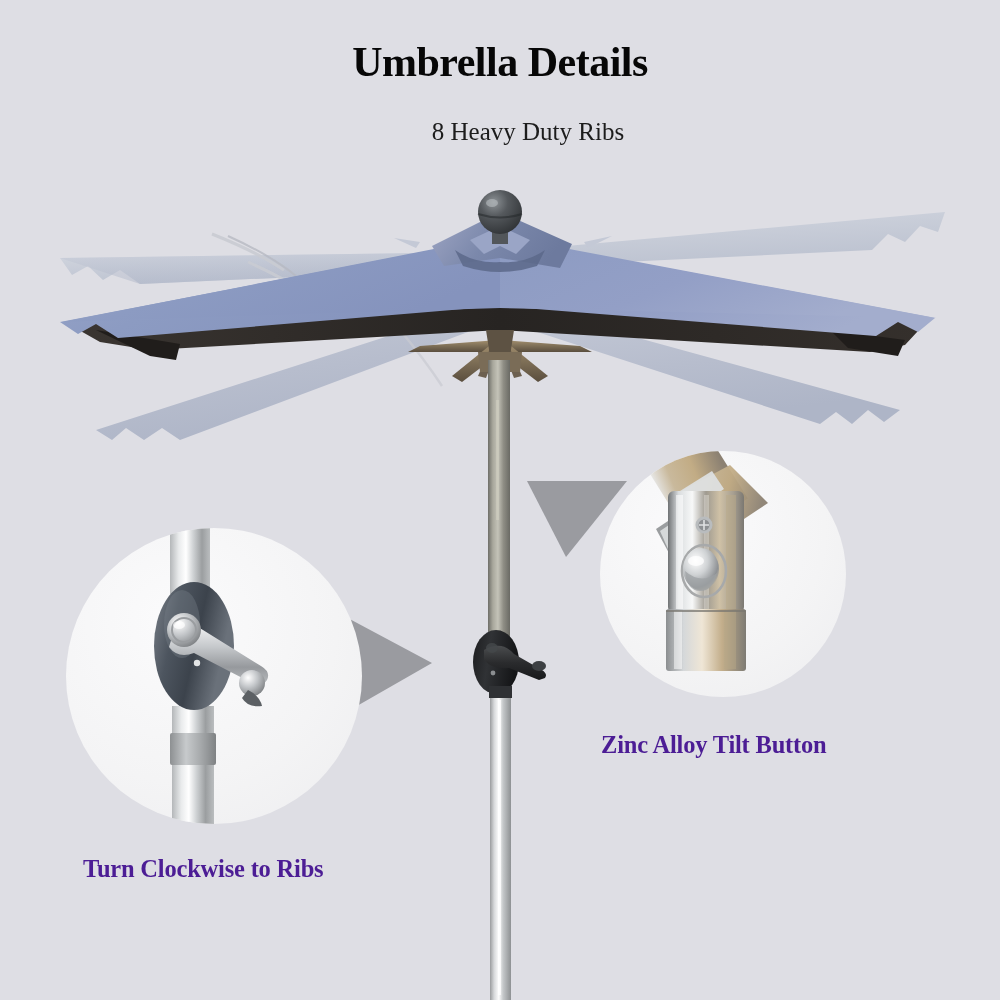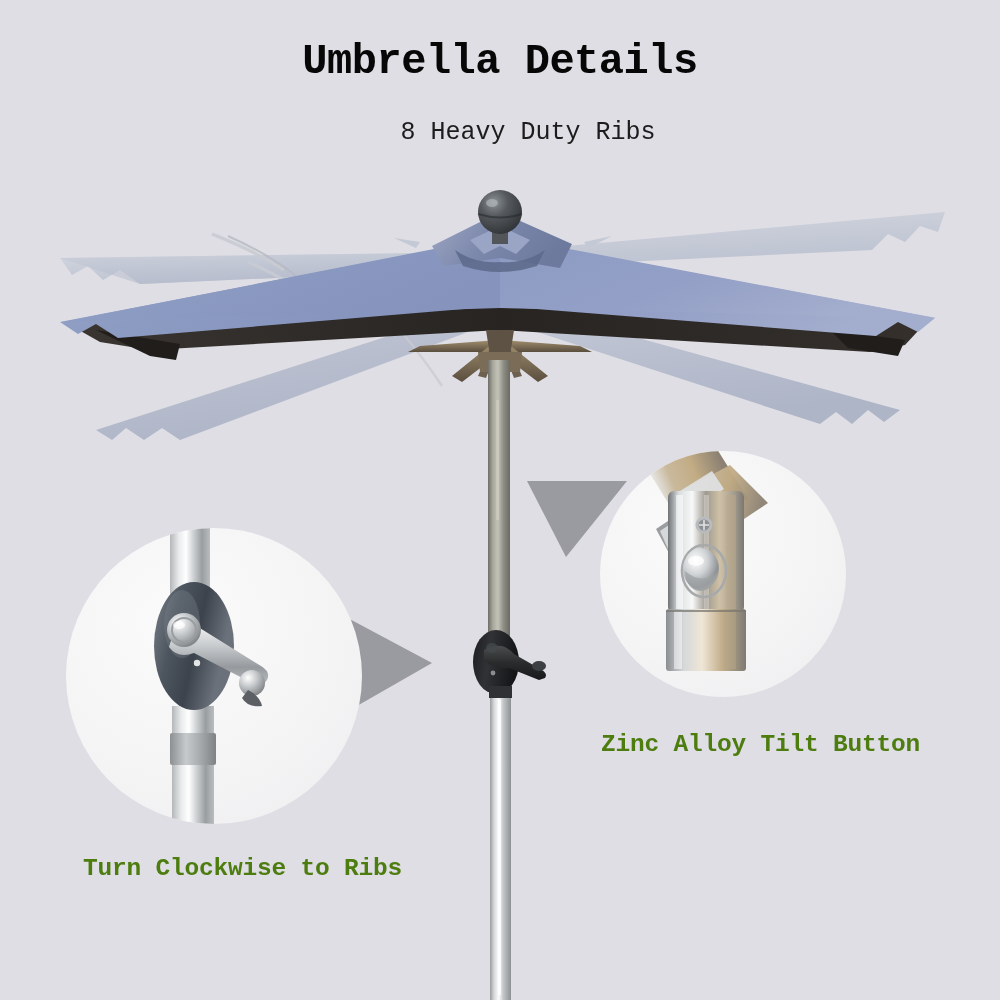--- a/index.html
+++ b/index.html
@@ -6,21 +6,21 @@
     margin: 0;
     padding: 0;
     background: #dedee4;
   }
   #page {
     position: relative;
     width: 1000px;
     height: 1000px;
     overflow: hidden;
     background: #dedee4;
-    font-family: Liberation Mono, monospace;
+    font-family: Liberation Serif, serif;
   }
 
   
   #title {
     position: absolute;
     left: 0; top: 38px;
     width: 1000px;
     text-align: center;
     font-size: 42px;
     font-weight: bold;
@@ -38,21 +38,21 @@
     color: #1c1c1c;
     white-space: nowrap;
     margin-left: 28px;
   }
 
   
   .callout-label {
     position: absolute;
     font-size: 24.5px;
     font-weight: bold;
-    color: #4d7c0f;
+    color: #4c1d95;
     white-space: nowrap;
     letter-spacing: -0.2px;
   }
   #label-left  { left: 83px;  top: 855px; }
   #label-right { left: 601px; top: 731px; }
 
   
   #scene { position: absolute; left: 0; top: 0; width: 1000px; height: 1000px; }
 
   

